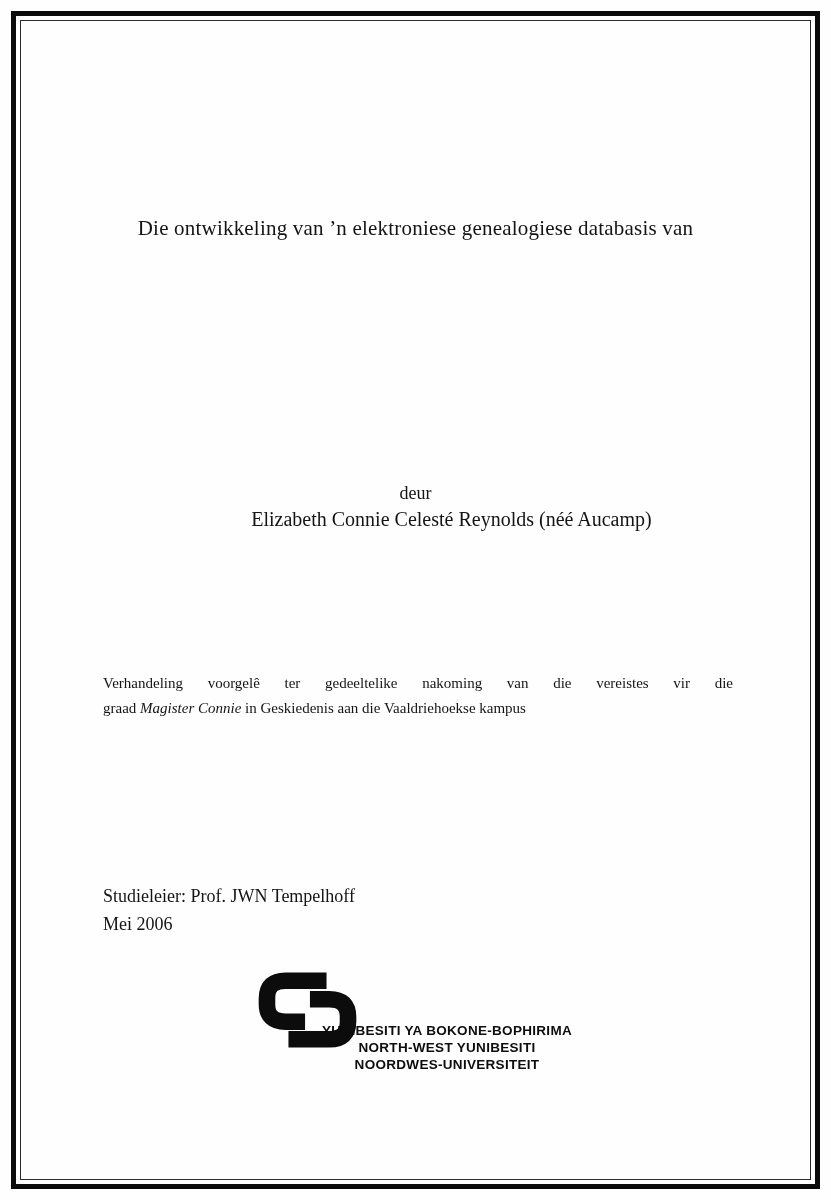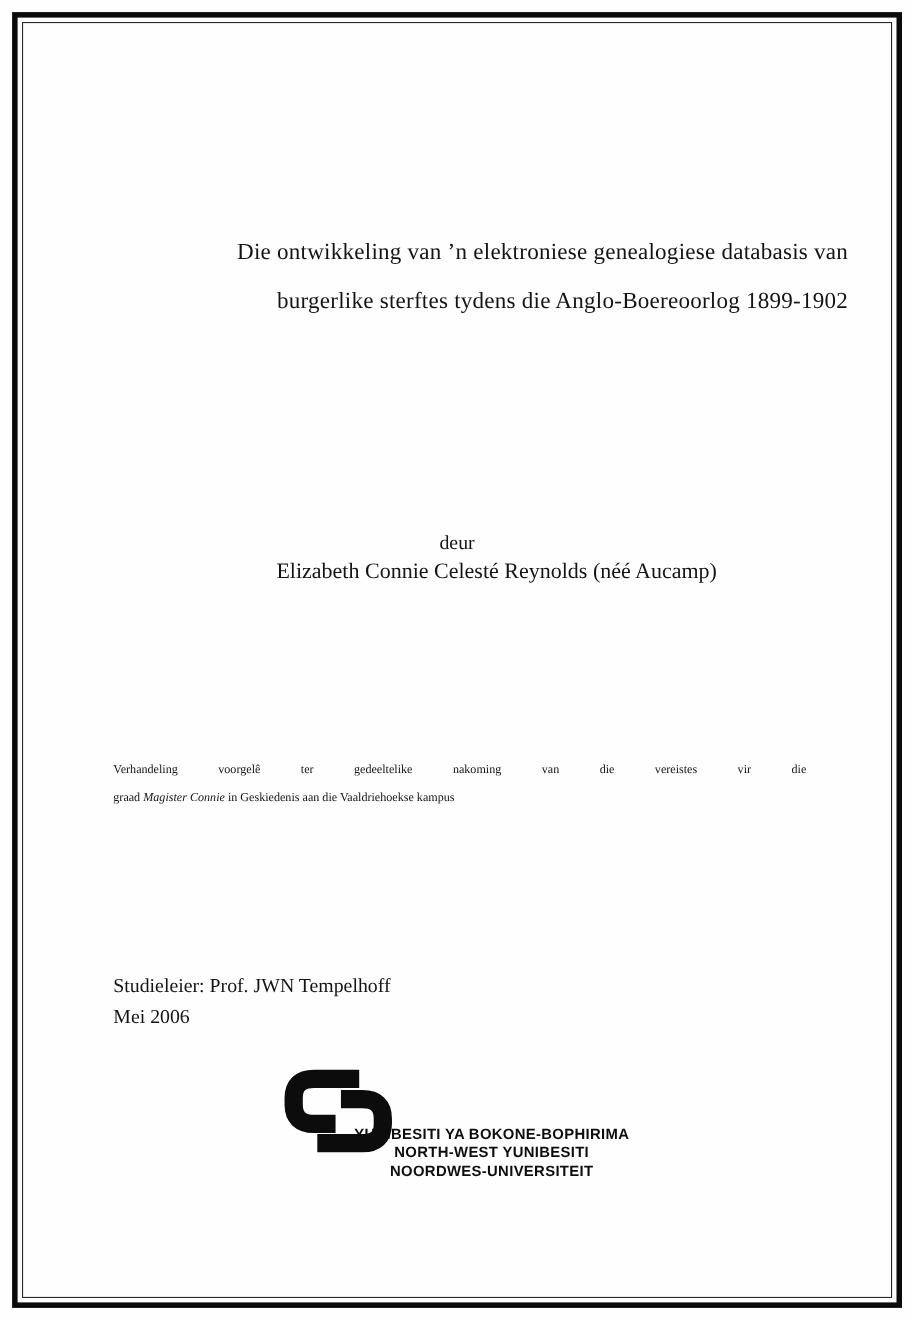--- a/index.html
+++ b/index.html
@@ -22,21 +22,21 @@
     position: absolute;
     inset: 20px;
     border: 1.5px solid #2a2a2a;
     pointer-events: none;
   }
   .title-block {
     position: absolute;
     top: 206px;
     left: 60px;
     right: 60px;
-    text-align: right;
+    text-align: center;
     font-size: 21px;
     line-height: 45px;
     letter-spacing: 0.2px;
   }
   .byline {
     position: absolute;
     top: 437px;
     left: 0;
     width: 100%;
     text-align: center;
@@ -47,24 +47,24 @@
     position: absolute;
     top: 508px;
     left: 0;
     width: 100%;
     text-align: center;
     font-size: 20px;
     margin-left: 36px;
   }
   .statement {
     position: absolute;
-    top: 688px;
+    top: 671px;
     left: 103px;
     width: 630px;
-    font-size: 11px;
+    font-size: 15px;
     line-height: 25px;
   }
   .statement .justified {
     text-align: justify;
     text-align-last: justify;
   }
   .statement .italic { font-style: italic; }
   .supervisor-block {
     position: absolute;
     top: 882px;
@@ -105,21 +105,20 @@
 </head>
 <body>
 
 <div class="page">
 
   <div class="outer-frame"></div>
   <div class="inner-frame"></div>
 
   <div class="title-block">
     <div>Die ontwikkeling van ’n elektroniese genealogiese databasis van</div>
-    <div>burgerlike sterftes tydens die Anglo-Boereoorlog 1899-1902</div>
   </div>
 
   <div class="byline">deur</div>
 
   <div class="author">Elizabeth Connie Celesté Reynolds (néé Aucamp)</div>
 
   <div class="statement">
     <div class="justified">Verhandeling voorgelê ter gedeeltelike nakoming van die vereistes vir die</div>
     <div><span>graad </span><span class="italic">Magister Connie</span><span> in Geskiedenis aan die Vaaldriehoekse kampus</span></div>
   </div>

